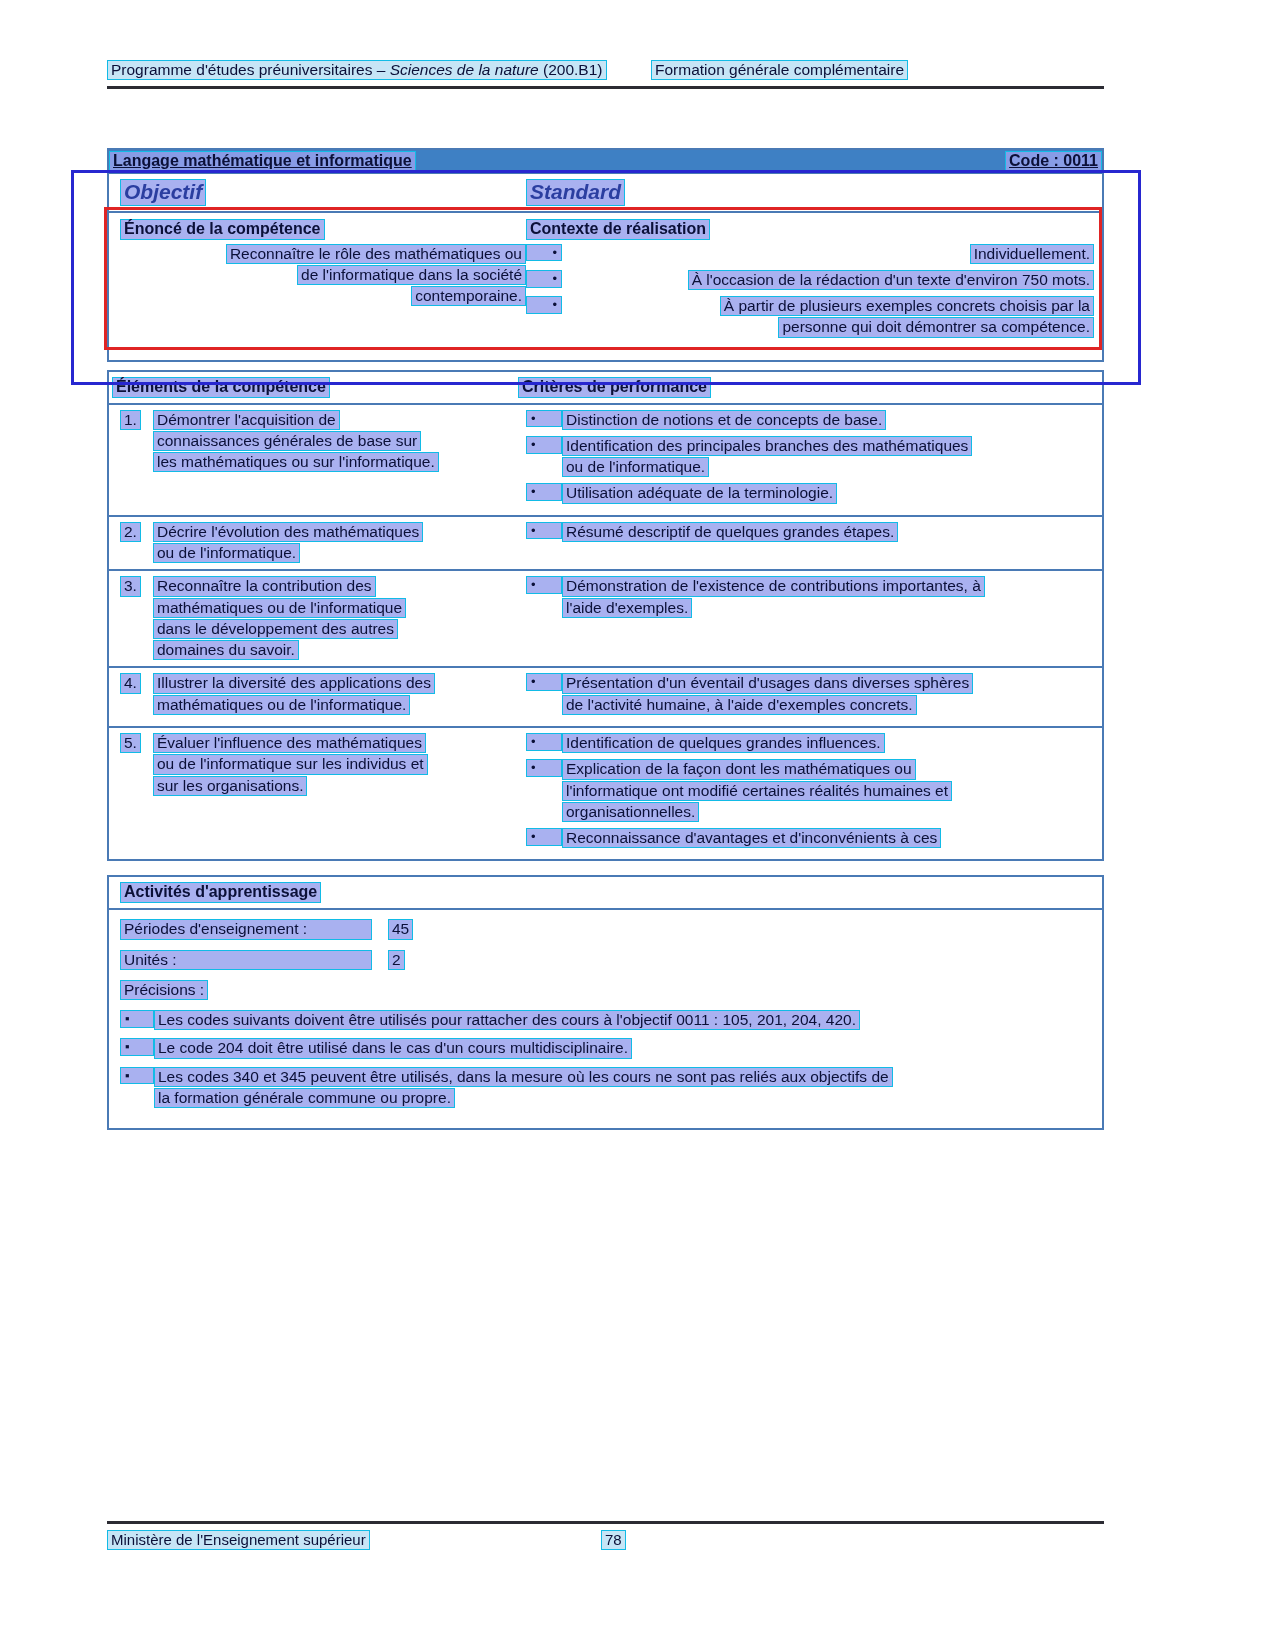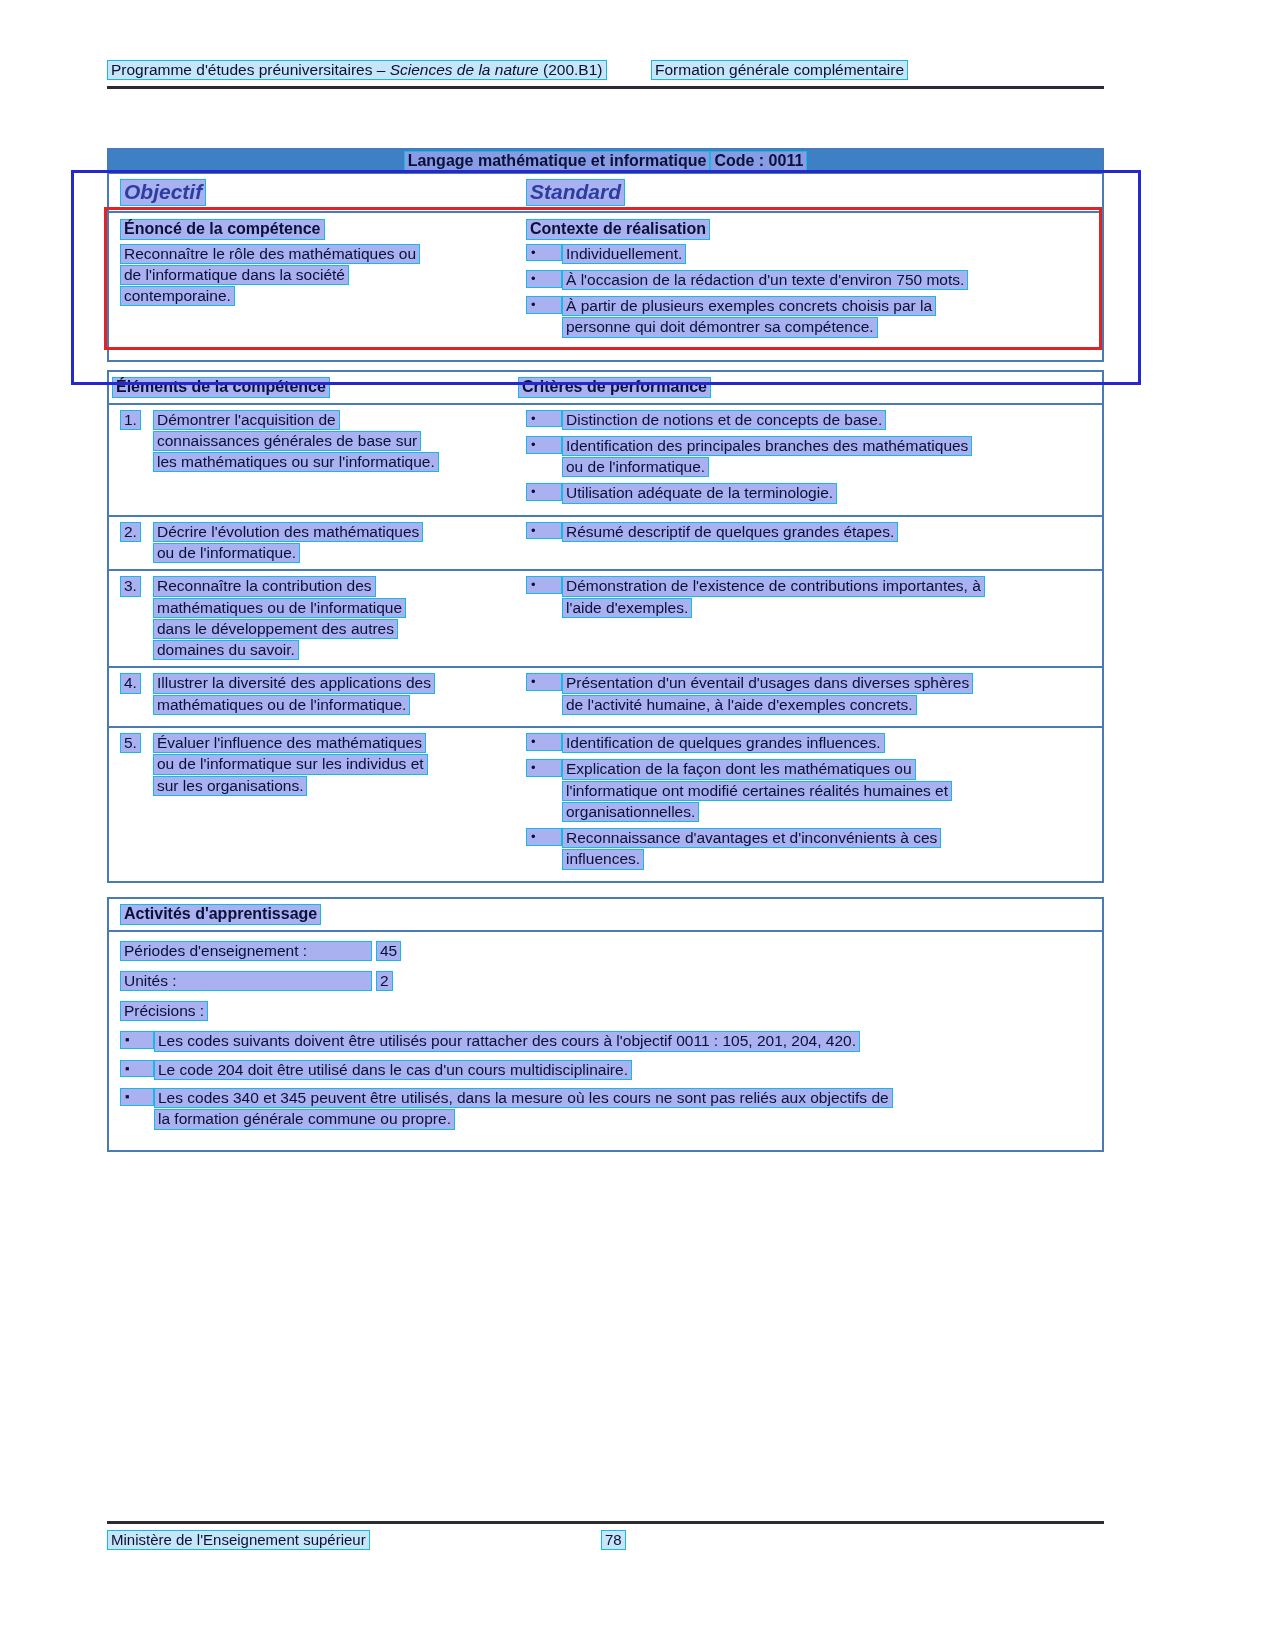--- a/index.html
+++ b/index.html
@@ -37,40 +37,41 @@
   .rule-top { top:86px; }
   .rule-bottom { top:1521px; }
 
   .doc { position:absolute; top:148px; left:107px; width:997px; }
 
   .section-a, .section-b, .activities { border:2px solid var(--table-border, #4a7ab5); background:#fff; }
   .section-b { margin-top:8px; }
   .activities { margin-top:14px; }
 
   .title-bar {
-    height:24px; display:flex; justify-content:center; align-items:center;
-    padding:0 6px; background:var(--titlebar-bg, #3e80c4);
+    height:24px; display:flex; justify-content:space-between; align-items:center;
+    padding:0 0; background:var(--titlebar-bg, #3e80c4);
     border-bottom:2px solid var(--table-border, #4a7ab5);
+    text-decoration:underline;
   }
   .title-bar .hl { font-weight:600; font-size:16px; }
 
   .two-col { display:grid; grid-template-columns:406px 1fr; }
   .row-objectif { padding:5px 8px 5px 11px; border-bottom:2px solid var(--table-border, #4a7ab5); }
   .row-h { padding:6px 8px 2px 11px; }
-  .row-c { padding:2px 8px 16px 11px; }
+  .row-c { padding:2px 8px 16px 11px;text-align:right; }
 
   .hdrline { border-bottom:2px solid var(--table-border, #4a7ab5); padding:5px 8px 5px 3px; }
   .item-row { display:grid; grid-template-columns:33px 373px 1fr; padding:5px 8px 5px 11px; }
   .item-row + .item-row { border-top:2px solid var(--table-border, #4a7ab5); }
 
   .act-header { padding:5px 0 5px 11px; border-bottom:2px solid var(--table-border, #4a7ab5); }
   .act-body { padding:9px 8px 12px 11px; }
   .act-kv { margin-bottom:10px; }
   .act-kv .lbl { width:252px; }
-  .act-kv .val { margin-left:4px;text-align:right; }
+  .act-kv .val { margin-left:16px;text-align:right; }
   .act-brow { grid-template-columns:34px 1fr; margin-bottom:7px; }
 
   
   .annotation { position:absolute; pointer-events:none; background:transparent; }
   .blue-rect { left:71px; top:170px; width:1070px; height:215px; border:3px solid var(--annotation-blue, #2727d0); z-index:5; }
   .red-rect  { left:104px; top:207px; width:998px; height:143px; border:3px solid var(--annotation-red, #e02424); z-index:6; }
 
   
   .footer-left { position:absolute; top:1530px; left:107px; font-size:15px; }
   .footer-page { position:absolute; top:1530px; left:601px; font-size:15px; }
@@ -241,21 +242,20 @@
             <div>
               <div class="ln"><span class="hl">Explication de la façon dont les mathématiques ou</span></div>
               <div class="ln"><span class="hl">l'informatique ont modifié certaines réalités humaines et</span></div>
               <div class="ln"><span class="hl">organisationnelles.</span></div>
             </div>
           </div>
           <div class="brow">
             <span class="hl bullet">•</span>
             <div>
               <div class="ln"><span class="hl">Reconnaissance d'avantages et d'inconvénients à ces</span></div>
-              <div class="ln"><span class="hl">influences.</span></div>
             </div>
           </div>
         </div>
       </div>
     </div>
 
     <div class="activities">
       <div class="act-header">
         <span class="hl bold-md">Activités d'apprentissage</span>
       </div>

